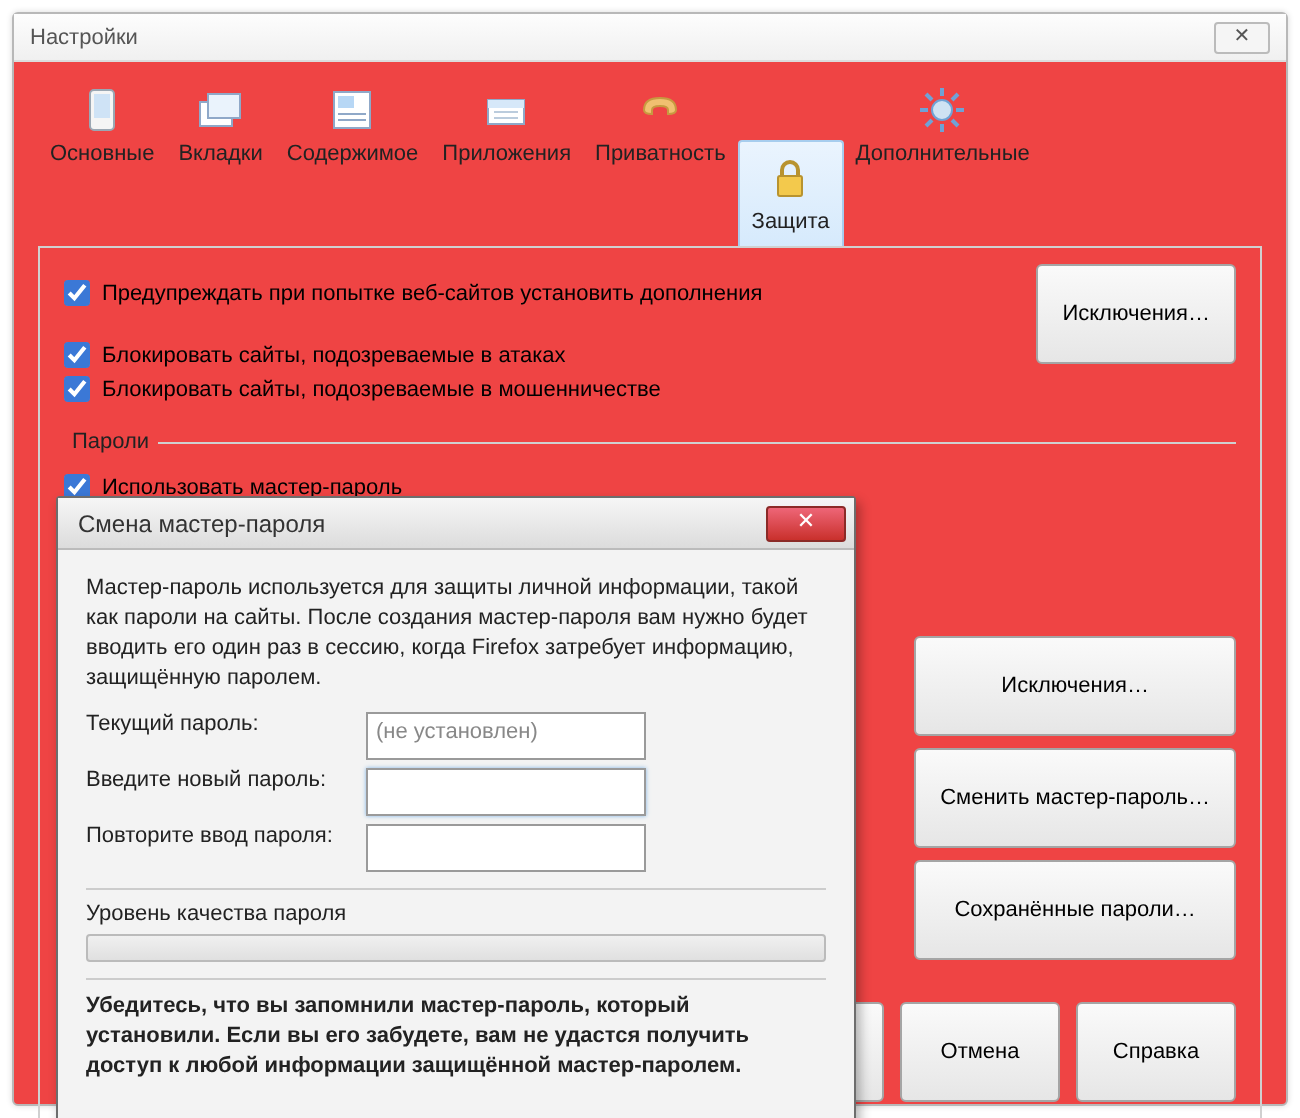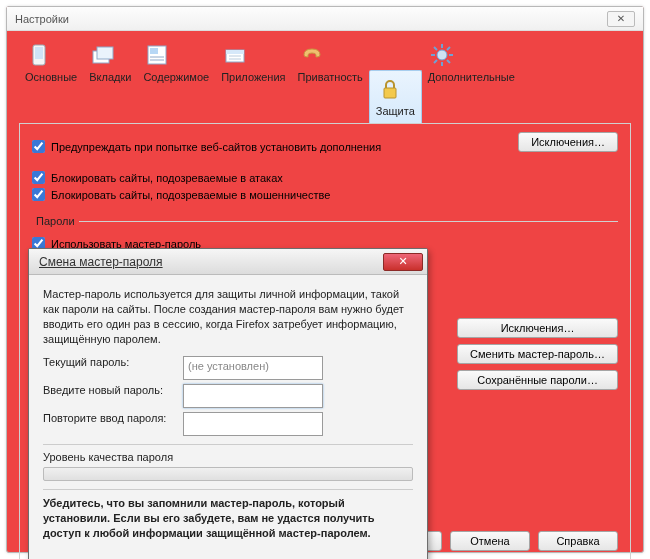--- a/index.html
+++ b/index.html
@@ -47,21 +47,21 @@
   border-bottom: 1px solid #d0d0d0;
   padding-bottom: 0;
 }
 .tab {
   flex: 0 0 auto;
   text-align: center;
   padding: 4px 6px 6px 6px;
   cursor: pointer;
   display: flex;
   flex-direction: column;
-  align-items: flex-start;
+  align-items: center;
   gap: 2px;
 }
 .tab.selected {
   background: linear-gradient(#eaf4fe,#d6eafc);
   border: 1px solid #a7cdee;
   border-bottom: none;
   border-radius: 2px 2px 0 0;
   margin-top: 33px;
 }
 .tab .ticon { width: 28px; height: 28px; }
@@ -73,21 +73,21 @@
   padding: 12px 12px 42px 12px;
   position: relative;
   min-height: 440px;
 }
 .row { display: flex; align-items: center; margin: 4px 0; }
 .chk { margin-right: 6px; accent-color: #3b78d6; }
 .exc-btn-top { position: absolute; top: 8px; right: 12px; }
 .btn {
   font-family: inherit;
   font-size: 11px;
-  padding: 3px 12px;
+  padding: 18px 12px;
   background: linear-gradient(#fafafa,#e6e6e6);
   border: 1px solid #a5a5a5;
   border-radius: 3px;
   cursor: pointer;
   min-width: 80px;
 }
 fieldset.pw {
   border: none;
   border-top: 1px solid #d0d0d0;
   margin-top: 14px;
@@ -121,21 +121,21 @@
 .dtitle {
   height: 26px;
   background: linear-gradient(#f6f6f6,#dcdcdc);
   border-bottom: 1px solid #bbb;
   display: flex;
   align-items: center;
   padding: 0 4px 0 10px;
   font-size: 12px;
   color: #333;
 }
-.dtitle .t { flex: 1; text-decoration: underline; }
+.dtitle .t { flex: 1; }
 .dclose {
   width: 40px; height: 18px;
   background: linear-gradient(#e67, #c9302c);
   border: 1px solid #8b2a27;
   border-radius: 2px;
   color: #fff;
   text-align: center;
   font-size: 11px;
   line-height: 15px;
   cursor: pointer;

